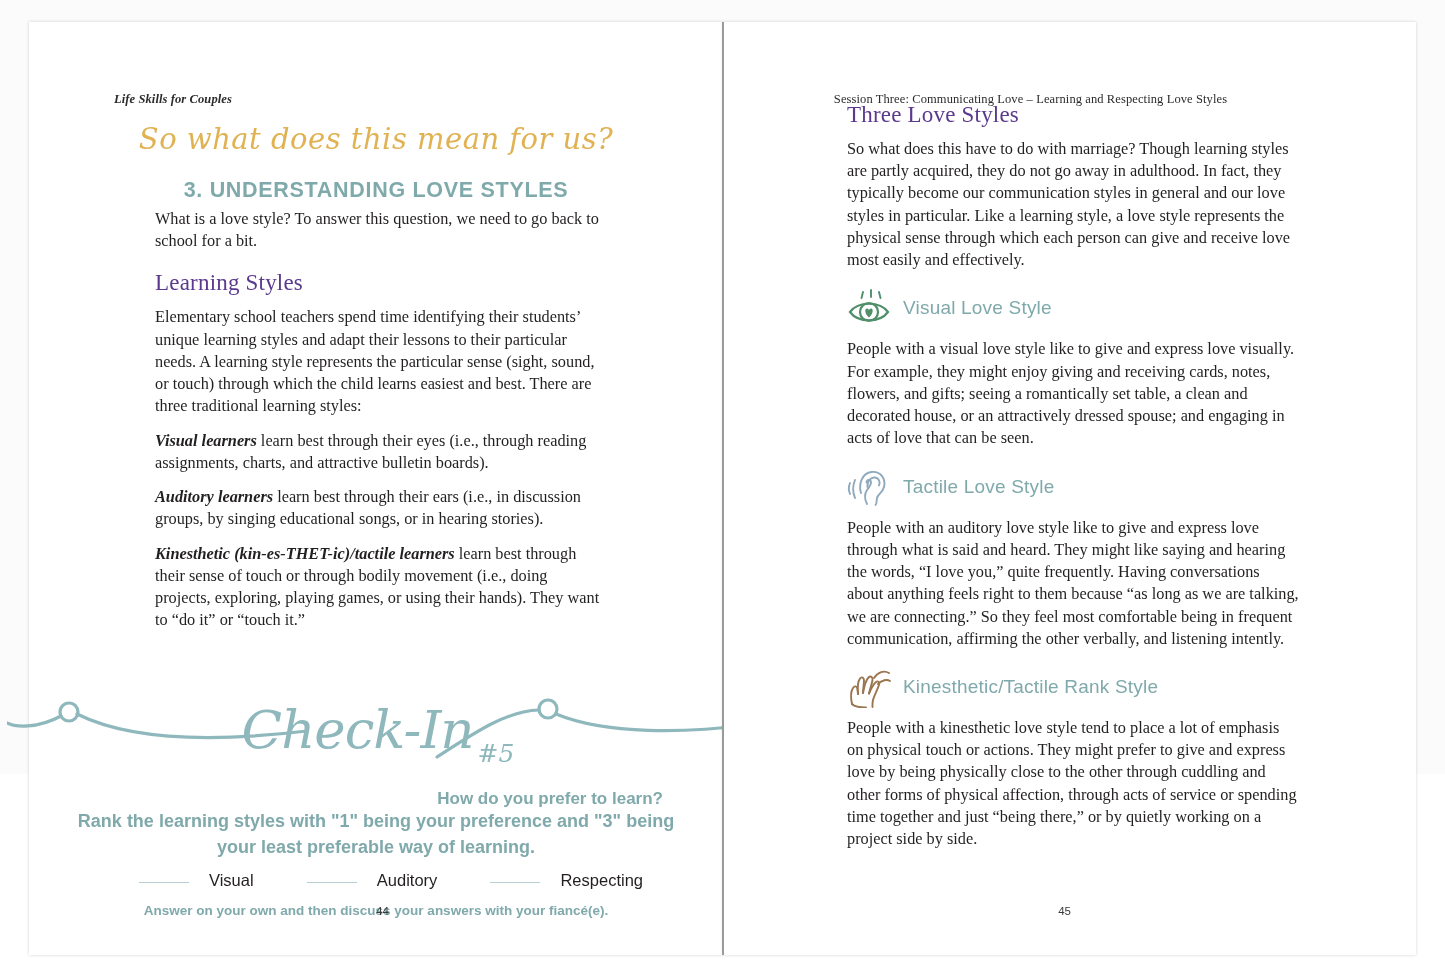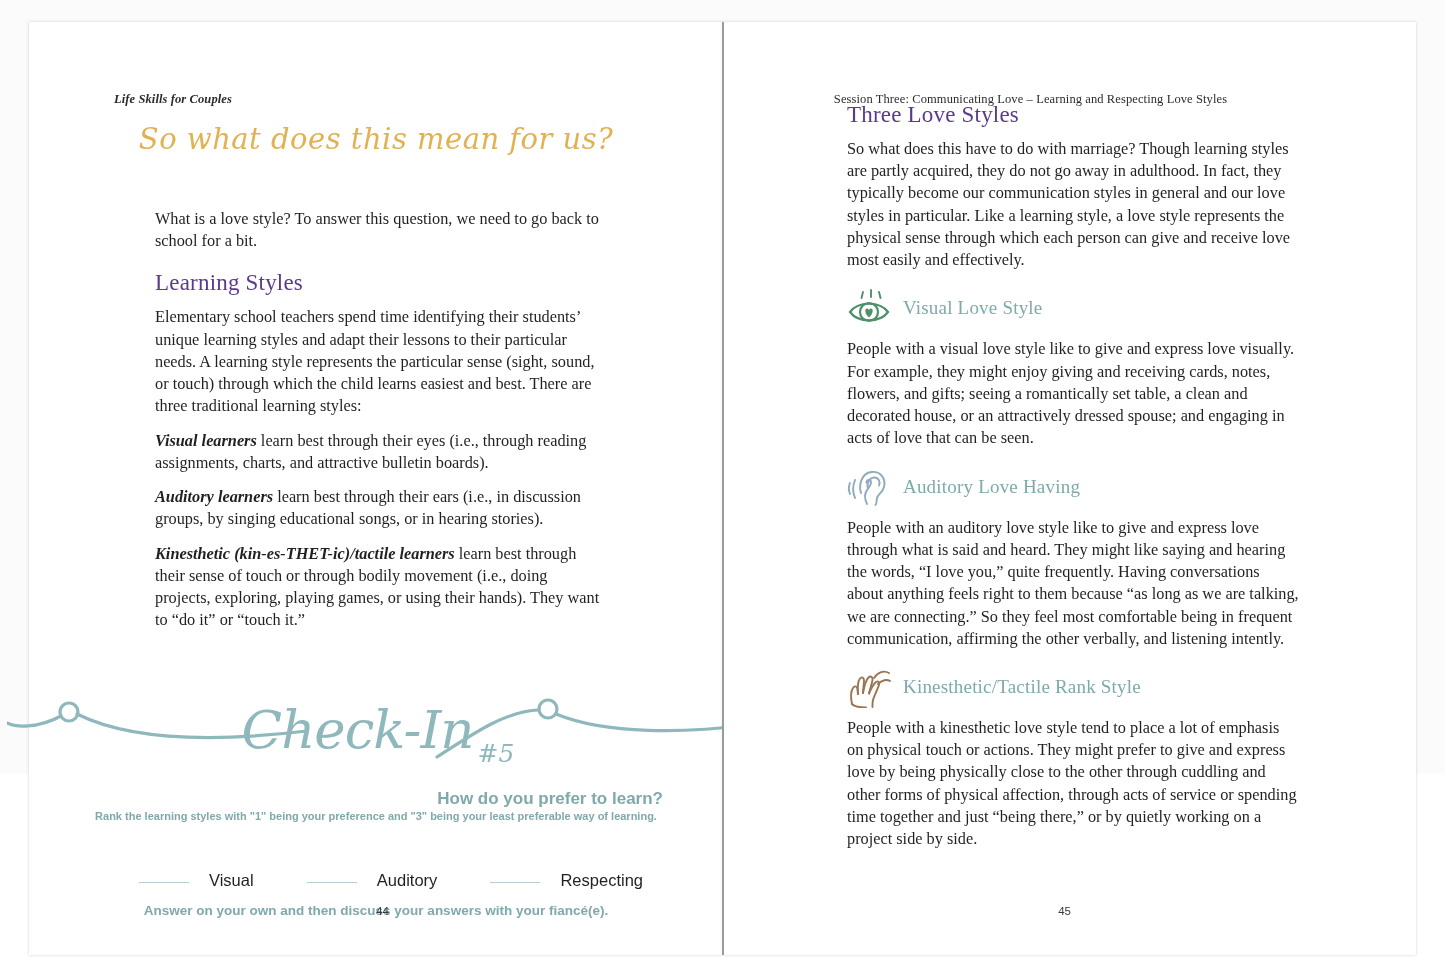--- a/index.html
+++ b/index.html
@@ -182,21 +182,21 @@
     line-height: 1.4;
   }
   .ci-sub {
     position: absolute;
     left: 46px;
     right: 46px;
     top: 122px;
     text-align: center;
     font-family: "Liberation Sans", sans-serif;
     font-weight: bold;
-    font-size: 11px;
+    font-size: 18px;
     color: #7fa9ab;
     line-height: 1.42;
   }
 
   .rank-row {
     position: absolute;
     left: 110px;
     right: 80px;
     top: 184px;
     display: flex;
@@ -241,21 +241,21 @@
     gap: 10px;
     margin: 16px 0 9px 0;
   }
   .ls-head .ico {
     width: 46px;
     height: 42px;
     flex: 0 0 46px;
     display: block;
   }
   .ls-head .ls-title {
-    font-family: Liberation Serif, serif;
+    font-family: Liberation Sans, sans-serif;
     font-size: 19px;
     color: #7fa9ab;
     letter-spacing: 0.2px;
   }
 
   
   .folio {
     position: absolute;
     bottom: 38px;
     font-family: "Liberation Sans", sans-serif;
@@ -270,20 +270,21 @@
 
 <div id="spread">
 
   <div class="page left">
     <div class="page-inner">
 
       <div class="runhead left-rh">Life Skills for Couples</div>
 
       <div class="script-head">So what does this mean for us?</div>
 
+      <div class="section-head">3. UNDERSTANDING LOVE STYLES</div>
 
       <div class="col-left">
         <p class="body">What is a love style? To answer this question, we need to go back to school for a bit.</p>
 
         <h3 class="purple">Learning Styles</h3>
 
         <p class="body">Elementary school teachers spend time identifying their students’ unique learning styles and adapt their lessons to their particular needs. A learning style represents the particular sense (sight, sound, or touch) through which the child learns easiest and best.  There are three traditional learning styles:</p>
 
         <p class="body">
           <span class="lead">Visual learners</span><span> learn best through their eyes (i.e., through reading assignments, charts, and attractive bulletin boards).</span>
@@ -368,21 +369,21 @@
         <div class="ls-head">
           <svg class="ico" viewBox="0 0 46 42">
             <g fill="none" stroke="#8fa9bd" stroke-width="1.9" stroke-linecap="round">
               <path d="M3 17 C 1.5 20.5, 1.5 24.5, 3 28"></path>
               <path d="M8 14 C 5.5 20, 5.5 26, 8 32"></path>
               <path d="M20 38 C 17 32, 18 27, 20 24 C 22.5 20.5, 24 19, 24 16.5 C 24 13.5, 20 13, 19.5 16.5"></path>
               <path d="M14 27 C 11.5 19, 14.5 7, 24.5 6 C 34 5, 39 13, 37 21 C 35.5 27, 31 28, 30 32 C 29.3 35, 30 38, 28.5 39"></path>
               <path d="M20.5 21 C 20 14.5, 24 11, 28 11.5 C 32 12, 33.5 16, 32 19.5"></path>
             </g>
           </svg>
-          <span class="ls-title">Auditory Love Having</span>
+          <span class="ls-title">Tactile Love Style</span>
         </div>
         <p class="body">People with an auditory love style like to give and express love through what is said and heard. They might like saying and hearing the words, “I love you,” quite frequently. Having conversations about anything feels right to them because “as long as we are talking, we are connecting.” So they feel most comfortable being in frequent communication, affirming the other verbally, and listening intently.</p>
 
         <div class="ls-head">
           <svg class="ico" viewBox="0 0 46 42">
             <g fill="none" stroke="#9a7550" stroke-width="1.9" stroke-linecap="round" stroke-linejoin="round">
               <path d="M5 38 C 3.5 31, 4 25, 6 22 C 7.5 19.5, 10 20, 10.5 23 L 11 28"></path>
               <path d="M11 28 C 10.5 22, 11 15, 13 12.5 C 14.8 10.3, 17 11.5, 17 14.5 C 17 18, 16 24, 16 27"></path>
               <path d="M16 27 C 17 21.5, 19 14, 21.5 11.5 C 23.5 9.5, 26 11, 25.5 14 C 25 17.5, 23 23, 22 27.5"></path>
               <path d="M22 27.5 C 24 23, 27 17.5, 29 16 C 31 14.5, 33 16, 32 19 C 30.5 23.5, 27 30, 26 34 C 25.3 37, 25.5 39.5, 25.5 41"></path>

